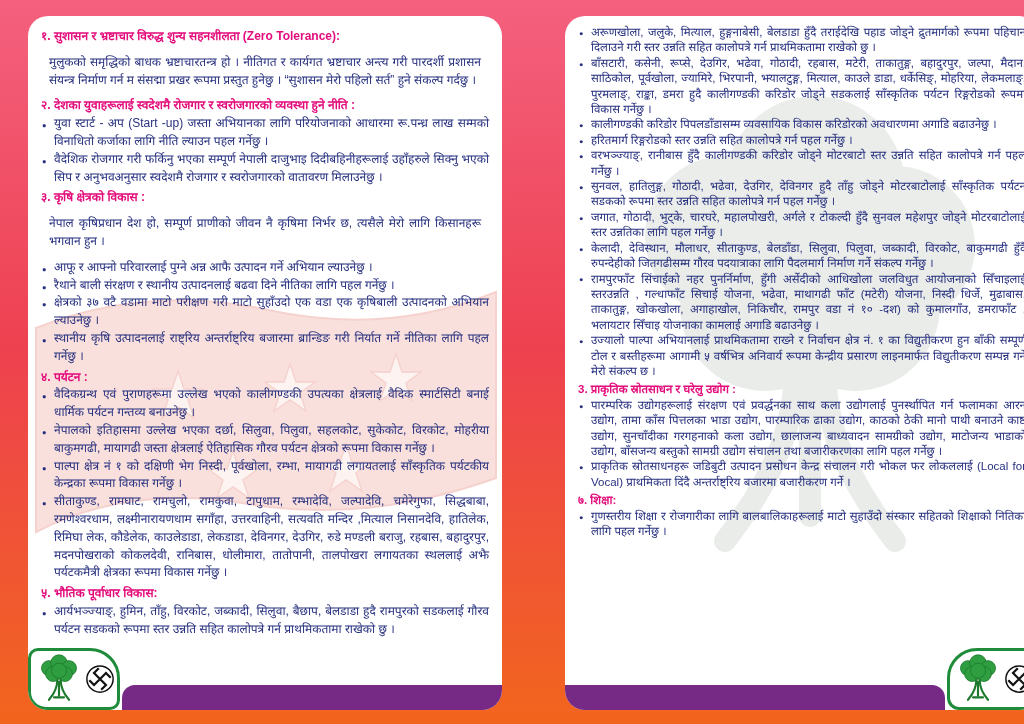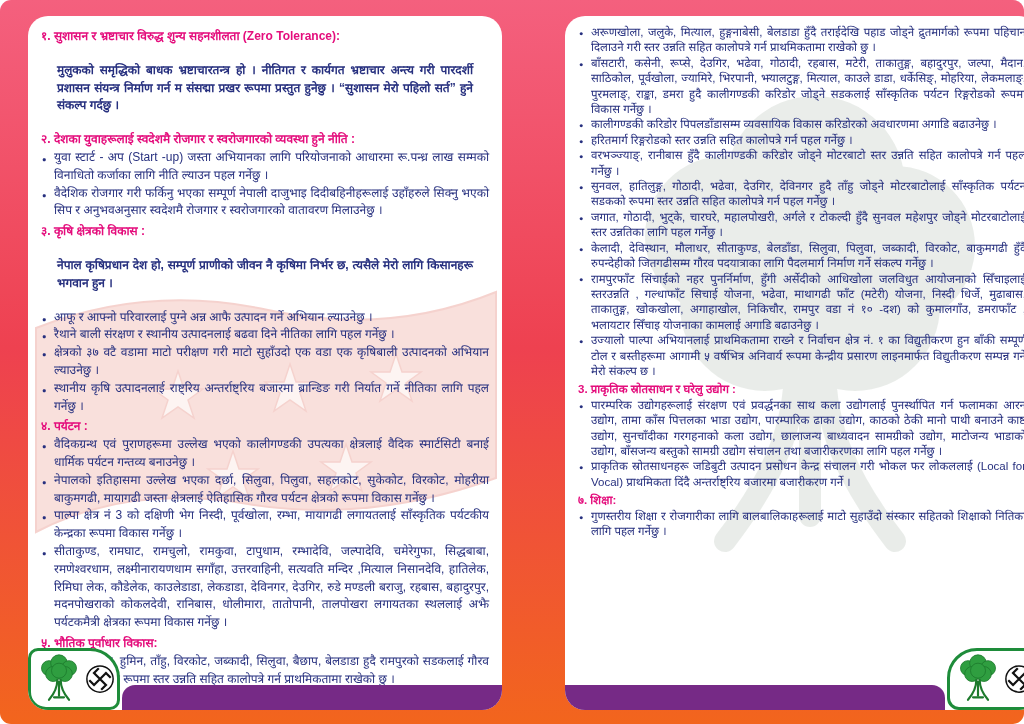--- a/index.html
+++ b/index.html
@@ -2,21 +2,20 @@
 <html lang="ne" style="--bg-top: #f4607e; --bg-mid: #ee4150; --bg-bottom: #f2651d; --accent: #e40d7c; --ink: #27307f; --bar: #762a86; --green: #1e8c3a;"><head>
 <meta charset="utf-8">
 <style>
   html,body{margin:0;padding:0;}
   .page{
     position:relative;
     width:1024px;height:724px;
     background:linear-gradient(180deg,var(--bg-top,#f4607e) 0%,var(--bg-mid,#ee4150) 48%,var(--bg-bottom,#f2651d) 100%);
     overflow:hidden;
     font-family:"Liberation Sans","DejaVu Sans",sans-serif;
-    border-radius:11px;
   }
   .panel{
     position:absolute;top:16px;width:474px;height:694px;
     background:#ffffff;border-radius:20px;overflow:hidden;
   }
   .panel-left{left:28px;}
   .panel-right{left:522px;margin-left:43px;}
   .watermark{position:absolute;z-index:1;left:0;right:0;pointer-events:none;}
   .wm-flag{top:250px;height:270px;opacity:.5;}
   .wm-tree{top:70px;height:480px;opacity:.22;}
@@ -27,21 +26,21 @@
     text-align:justify;
   }
   .panel-left .content{font-size:12px;line-height:17.8px;}
   .panel-right .content{font-size:11.5px;line-height:15.4px;}
   .sec-heading{
     color:var(--accent,#e40d7c);
     font-weight:bold;
     margin-top:3px;
     text-align:left;
   }
-  .sec-para{margin:16px;font-weight:bold;}
+  .sec-para{margin:8px;}
   .bullet{position:relative;padding-left:13px;margin:0;}
   .bullet::before{
     content:"●";
     position:absolute;left:1px;top:.28em;
     font-size:.62em;
     color:var(--ink,#27307f);
   }
   .footer-bar{
     position:absolute;bottom:0;height:25px;
     background:var(--bar,#762a86);z-index:3;
@@ -83,21 +82,21 @@
         <div class="bullet">वैदेशिक रोजगार गरी फर्किनु भएका सम्पूर्ण नेपाली दाजुभाइ दिदीबहिनीहरूलाई उहाँहरुले सिक्नु भएको सिप र अनुभवअनुसार स्वदेशमै रोजगार र स्वरोजगारको वातावरण मिलाउनेछु ।</div>
         <div class="sec-heading">३. कृषि क्षेत्रको विकास :</div>
         <div class="sec-para">नेपाल कृषिप्रधान देश हो, सम्पूर्ण प्राणीको जीवन नै कृषिमा निर्भर छ, त्यसैले मेरो लागि किसानहरू भगवान हुन ।</div>
         <div class="bullet">आफू र आफ्नो परिवारलाई पुग्ने अन्न आफै उत्पादन गर्ने अभियान ल्याउनेछु ।</div>
         <div class="bullet">रैथाने बाली संरक्षण र स्थानीय उत्पादनलाई बढवा दिने नीतिका लागि पहल गर्नेछु ।</div>
         <div class="bullet">क्षेत्रको ३७ वटै वडामा माटो परीक्षण गरी माटो सुहाँउदो एक वडा एक कृषिबाली उत्पादनको अभियान ल्याउनेछु ।</div>
         <div class="bullet">स्थानीय कृषि उत्पादनलाई राष्ट्रिय अन्तर्राष्ट्रिय बजारमा ब्रान्डिङ गरी निर्यात गर्ने नीतिका लागि पहल गर्नेछु ।</div>
         <div class="sec-heading">४. पर्यटन :</div>
         <div class="bullet">वैदिकग्रन्थ एवं पुराणहरूमा उल्लेख भएको कालीगण्डकी उपत्यका क्षेत्रलाई वैदिक स्मार्टसिटी बनाई धार्मिक पर्यटन गन्तव्य बनाउनेछु ।</div>
         <div class="bullet">नेपालको इतिहासमा उल्लेख भएका दर्छा, सिलुवा, पिलुवा, सहलकोट, सुकेकोट, विरकोट, मोहरीया बाकुमगढी, मायागढी जस्ता क्षेत्रलाई ऐतिहासिक गौरव पर्यटन क्षेत्रको रूपमा विकास गर्नेछु ।</div>
-        <div class="bullet">पाल्पा क्षेत्र नं 3 को दक्षिणी भेग निस्दी, पूर्वखोला, रम्भा, मायागढी लगायतलाई साँस्कृतिक पर्यटकीय केन्द्रका रूपमा विकास गर्नेछु ।</div>
+        <div class="bullet">पाल्पा क्षेत्र नं १ को दक्षिणी भेग निस्दी, पूर्वखोला, रम्भा, मायागढी लगायतलाई साँस्कृतिक पर्यटकीय केन्द्रका रूपमा विकास गर्नेछु ।</div>
         <div class="bullet">सीताकुण्ड, रामघाट, रामचुलो, रामकुवा, टापुधाम, रम्भादेवि, जल्पादेवि, चमेरेगुफा, सिद्धबाबा, रमणेश्वरधाम, लक्ष्मीनारायणधाम सगाँहा,  उत्तरवाहिनी, सत्यवति मन्दिर ,मित्याल निसानदेवि, हातिलेक, रिमिघा लेक, कौडेलेक, काउलेडाडा, लेकडाडा, देविनगर, देउगिर, रुडे मण्डली बराजु, रहबास, बहादुरपुर, मदनपोखराको कोकलदेवी, रानिबास, धोलीमारा, तातोपानी, तालपोखरा लगायतका स्थललाई अझै पर्यटकमैत्री क्षेत्रका रूपमा विकास गर्नेछु ।</div>
         <div class="sec-heading">५. भौतिक पूर्वाधार विकास:</div>
         <div class="bullet">आर्यभञ्ज्याङ्, हुमिन, ताँहु, विरकोट, जब्कादी, सिलुवा, बैछाप, बेलडाडा हुदै रामपुरको सडकलाई गौरव पर्यटन सडकको रूपमा स्तर उन्नति सहित कालोपत्रे गर्न प्राथमिकतामा राखेको छु ।</div>
       </div>
 
     <div class="footer-bar"></div>
     <div class="logo-box">
       <svg width="50" height="52" viewBox="0 0 60 60">
         <g fill="#2f9e40" stroke="#1d7a2c" stroke-width="1">
           <circle cx="18" cy="17" r="9"></circle>

